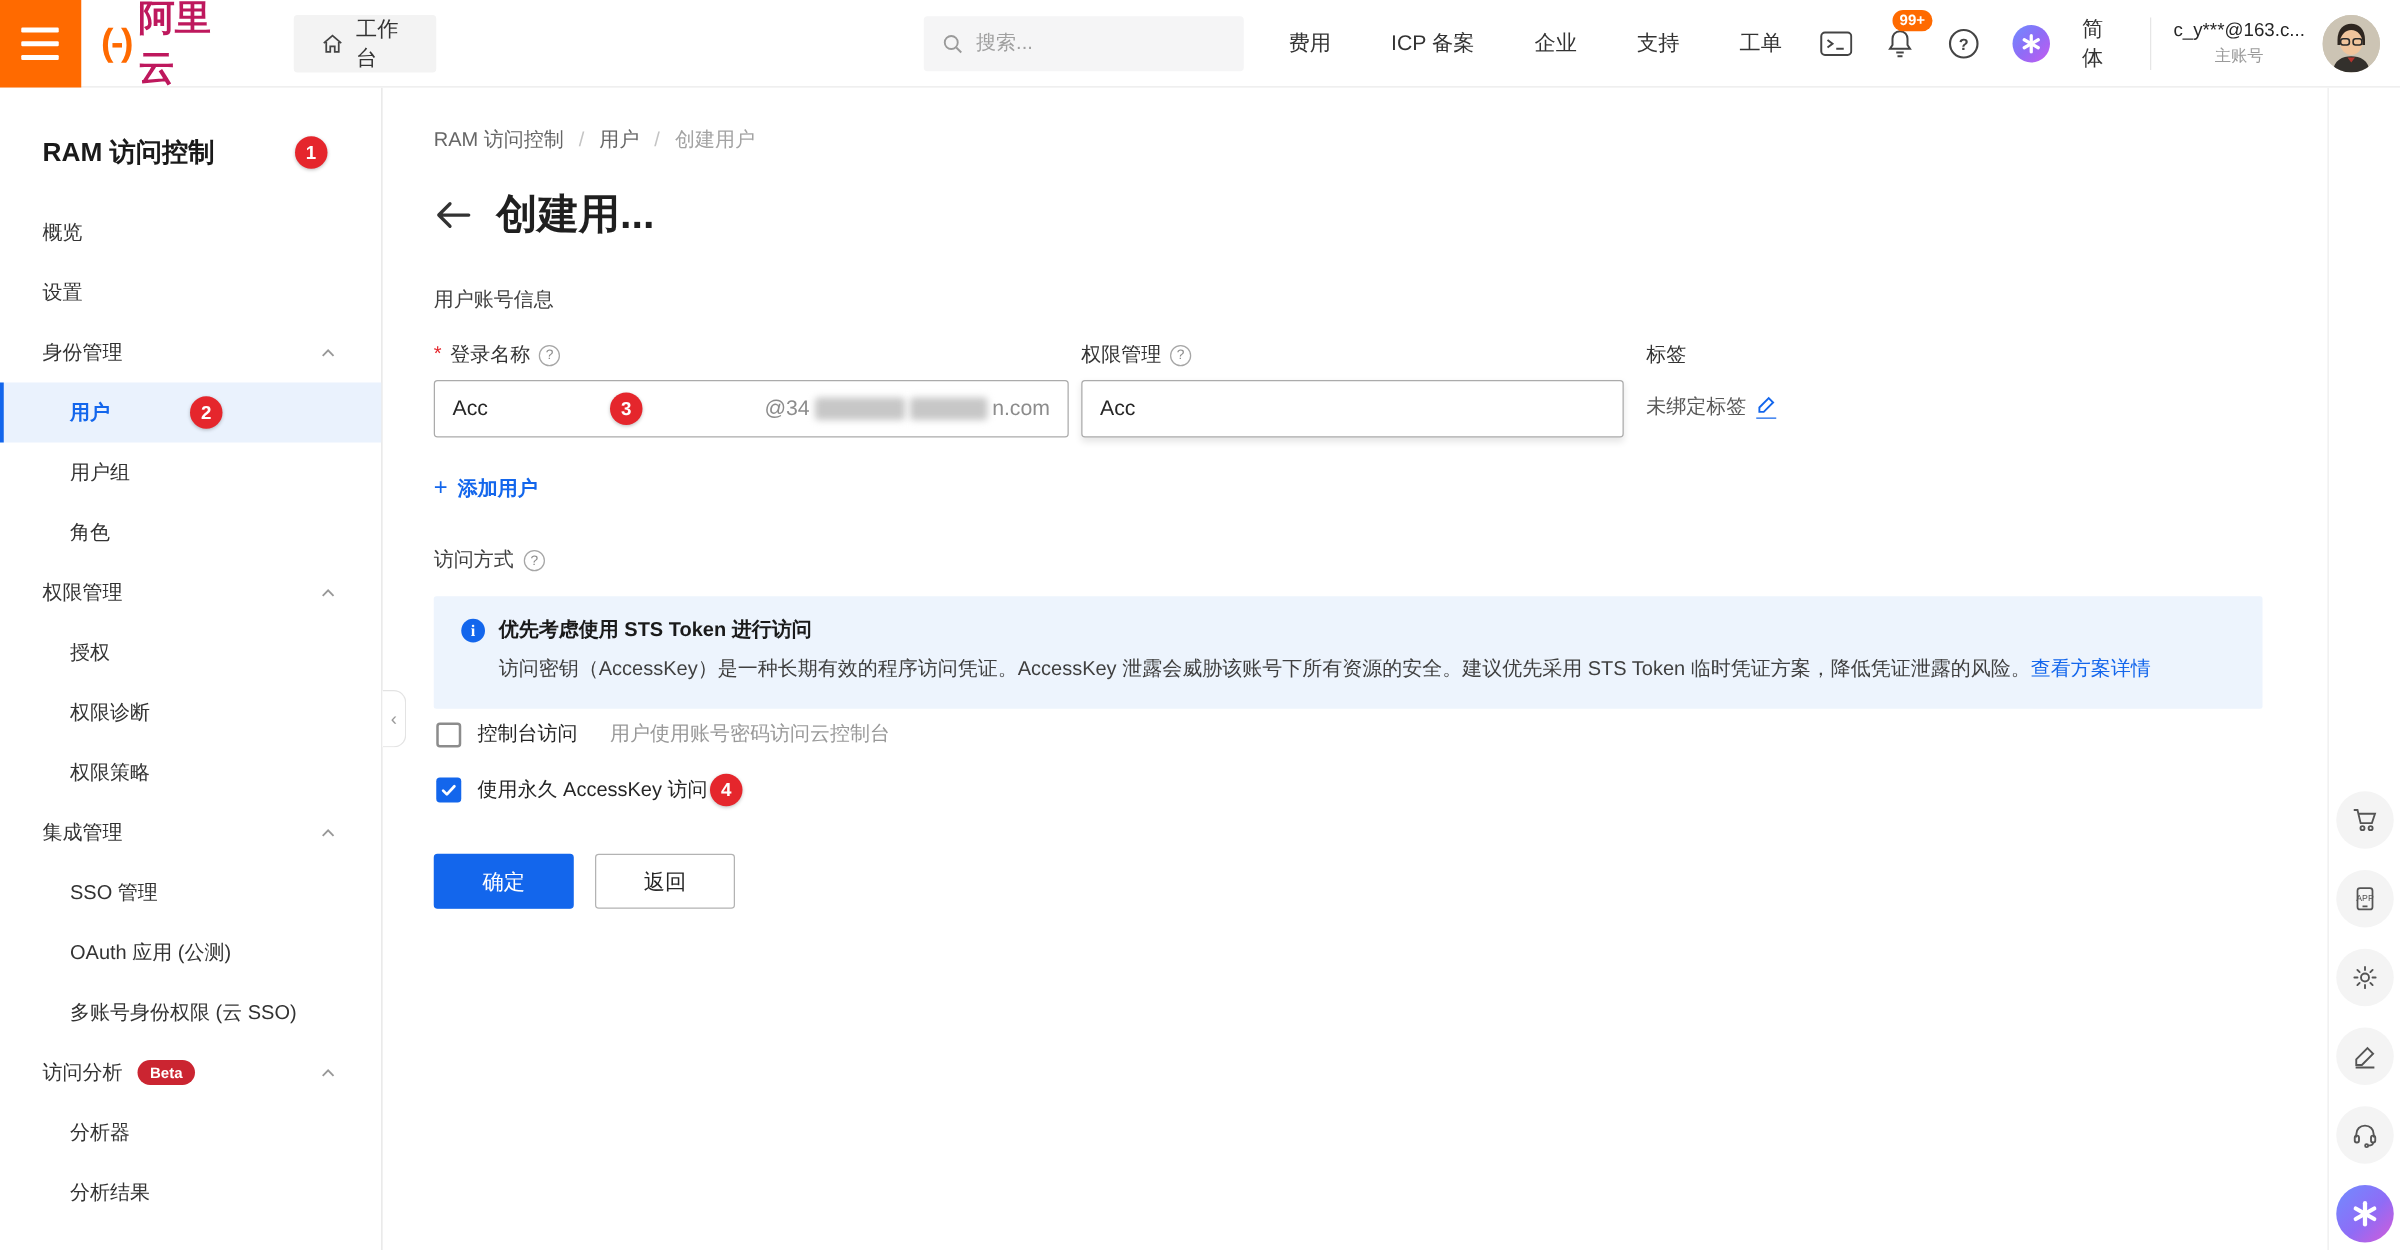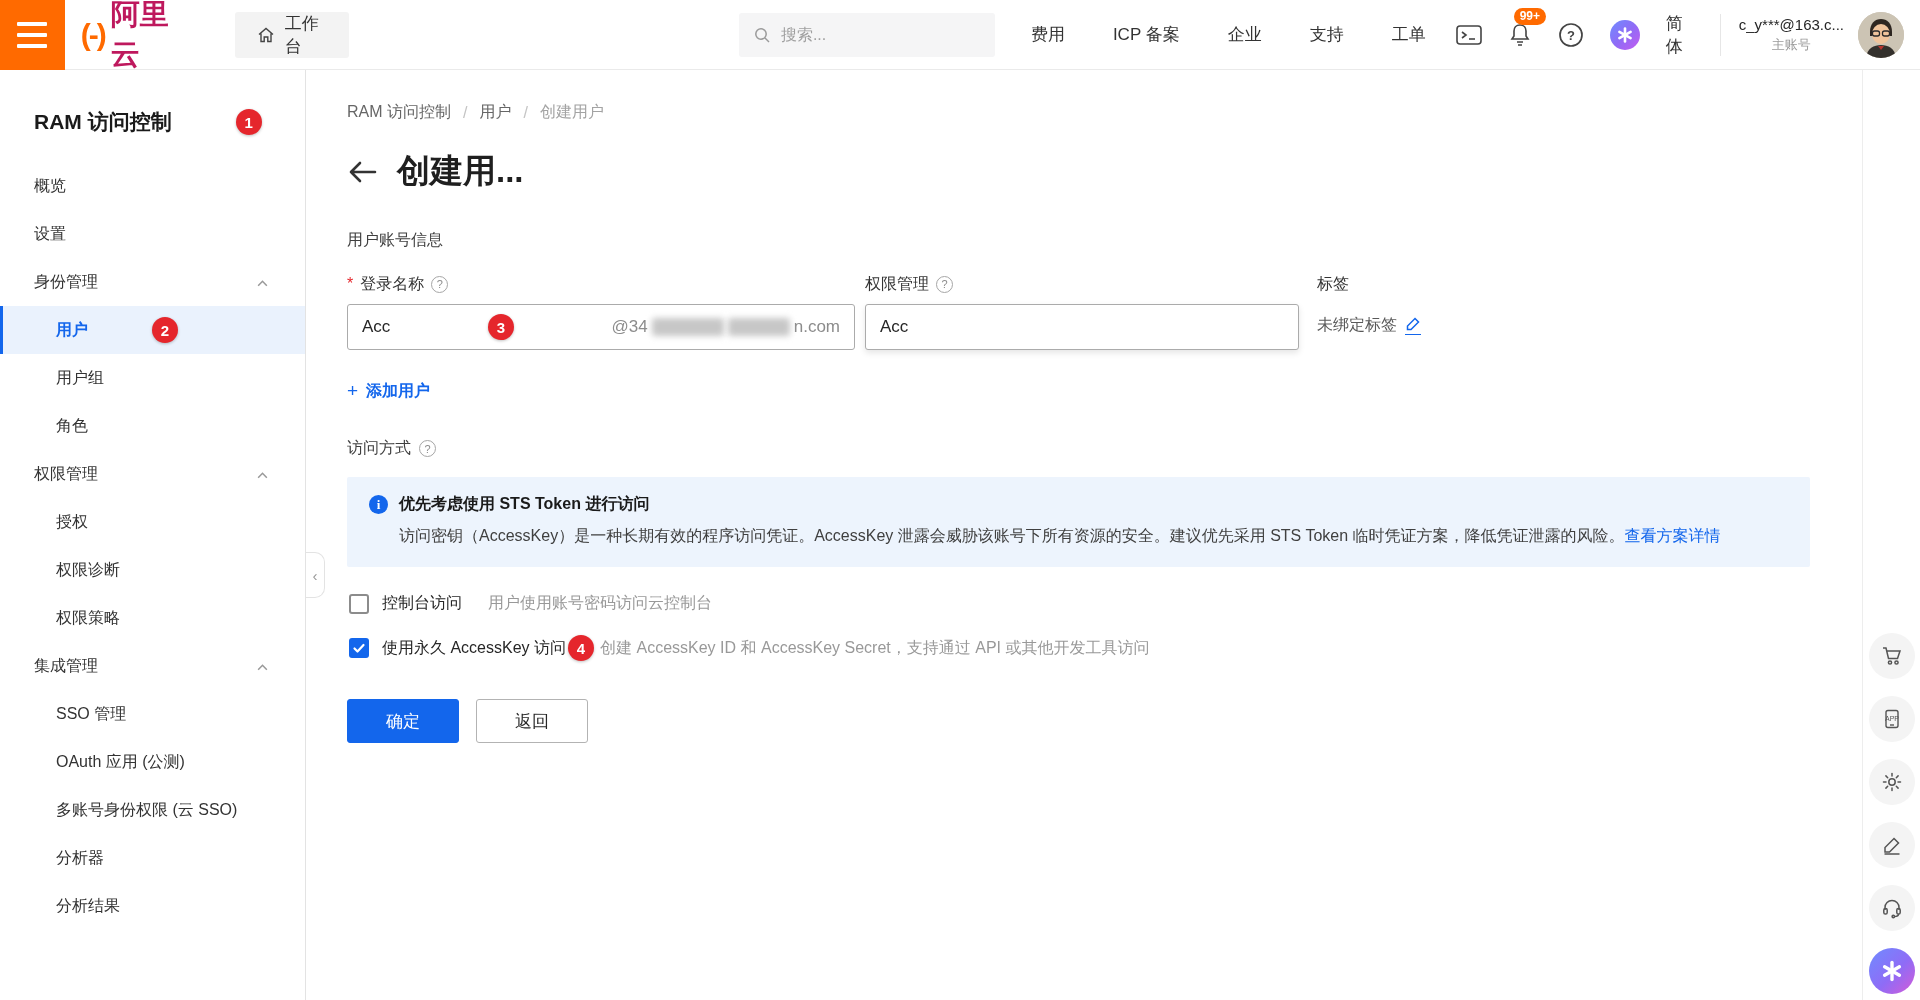--- a/index.html
+++ b/index.html
@@ -110,21 +110,21 @@
 
   .info-box { margin-top:18px; width:1463px; background:#edf4fd; border-radius:2px; padding:17px 22px 18px 22px; }
   .info-title-row { display:flex; align-items:center; gap:11px; }
   .info-i { width:19px; height:19px; border-radius:50%; background:#1366EC; color:#fff; font-size:13px;
     font-weight:bold; display:flex; align-items:center; justify-content:center; font-family:"Liberation Serif",serif; }
   .info-title { font-size:16px; font-weight:bold; color:#1a1a1a;text-align:center; }
   .info-body { margin:7px 0 0 30px; font-size:16px; color:#404040; line-height:27px; }
   .info-link { color:#1366EC; cursor:pointer; }
 
   .cb-row { display:flex; align-items:center; margin-left:2px; }
-  .cb-row1 { margin-top:26px; }
+  .cb-row1 { margin-top:10px; }
   .cb-row2 { margin-top:21px; }
   .checkbox { width:20px; height:20px; border-radius:3px; flex-shrink:0; cursor:pointer; }
   .cb-off { border:2px solid #8c8c8c; background:#fff; }
   .cb-on { background:#1366EC; display:flex; align-items:center; justify-content:center; }
   .cb-label { font-size:16px; color:#262626; margin-left:13px; cursor:pointer; }
   .cb-desc { font-size:16px; color:#999; margin-left:26px; }
   .cb-row2 .cb-desc { margin-left:6px; }
   .cb-row2 .mark { margin-left:2px; }
 
   .btn-row { margin-top:38px; display:flex; gap:17px; }
@@ -274,20 +274,27 @@
     </div>
     <div class="nav-row nav-sub">
         <span>SSO 管理</span>
       </div>
     <div class="nav-row nav-sub">
         <span>OAuth 应用 (公测)</span>
       </div>
     <div class="nav-row nav-sub">
         <span>多账号身份权限 (云 SSO)</span>
       </div>
+    <div class="nav-row nav-group">
+      <span>访问分析</span>
+      <span class="beta-pill">Beta</span>
+      <span class="chev"><svg width="13" height="13" viewBox="0 0 12 12">
+            <path d="M2 8 L6 4 L10 8" stroke="#999" stroke-width="1.4" fill="none"></path>
+          </svg></span>
+    </div>
     <div class="nav-row nav-sub">
         <span>分析器</span>
       </div>
     <div class="nav-row nav-sub">
         <span>分析结果</span>
       </div>
   </div>
 
   <div class="collapse-handle">‹</div>
 
@@ -435,21 +442,20 @@
     </div>
 
     <div class="cb-row cb-row2">
       <span class="checkbox cb-on">
         <svg width="14" height="14" viewBox="0 0 14 14">
             <path d="M2.5 7.5 L5.5 10.5 L11.5 4" stroke="#fff" stroke-width="2.2" fill="none" stroke-linecap="round" stroke-linejoin="round"></path>
           </svg>
       </span>
       <span class="cb-label">使用永久 AccessKey 访问</span>
       <span class="mark">4</span>
-      <span class="cb-desc">创建 AccessKey ID 和 AccessKey Secret，支持通过 API 或其他开发工具访问</span>
     </div>
 
     <div class="btn-row">
       <button class="btn btn-primary">确定</button>
       <button class="btn btn-secondary">返回</button>
     </div>
 
   </div>
 </div>
 

